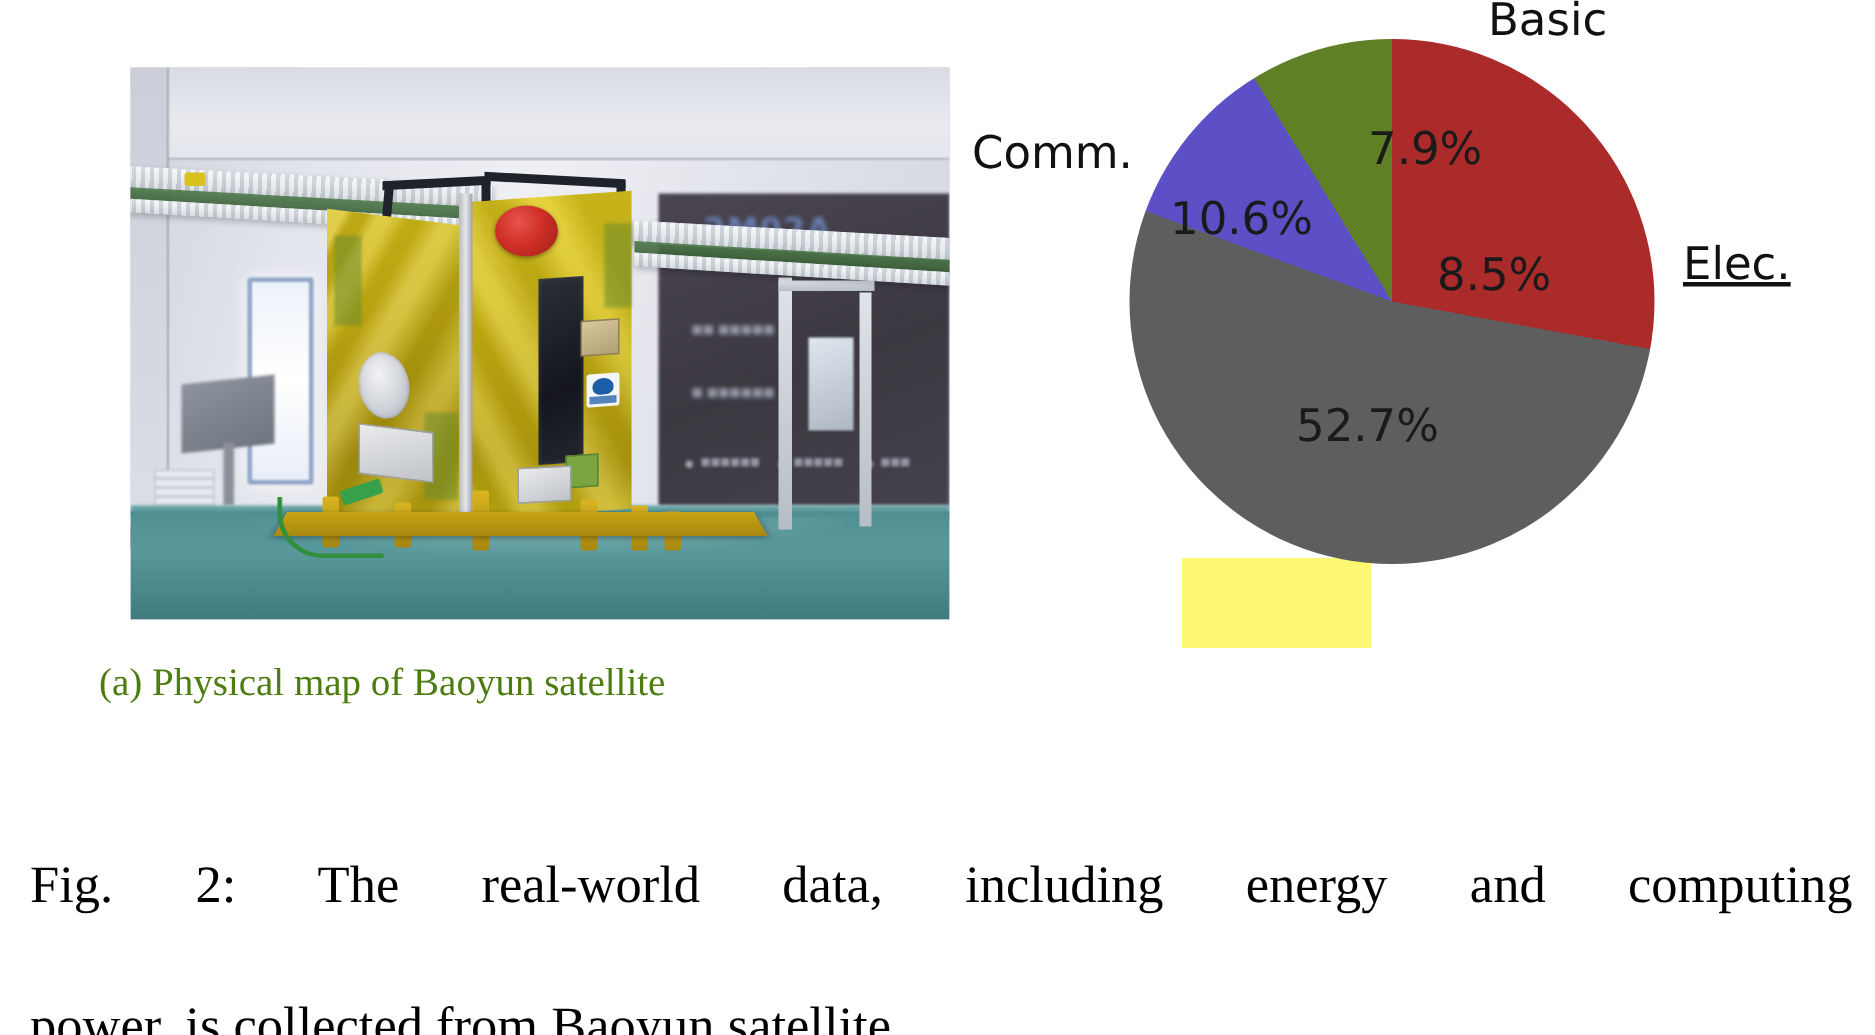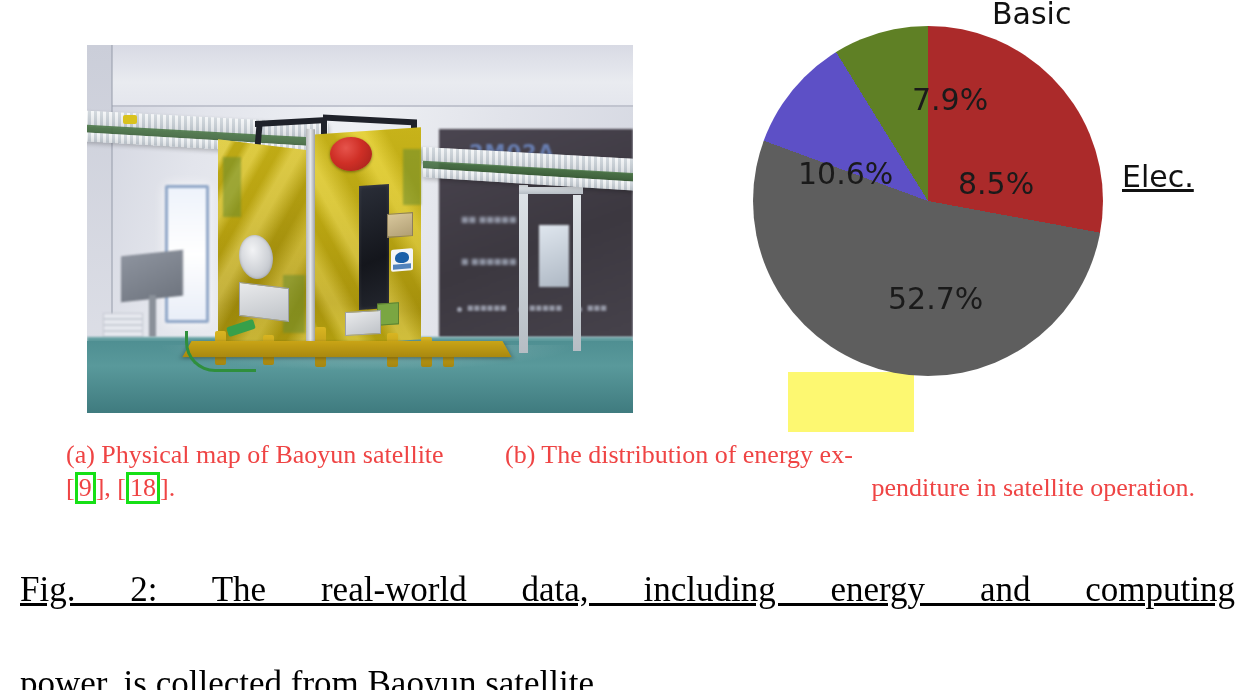--- a/index.html
+++ b/index.html
@@ -295,31 +295,31 @@
     top: 372px;
     width: 126px;
     height: 60px;
     background: #fdf871;
   }
   #label-payload { left: 152px; top: 371px; }
   #label-basic   { left: 352px; top: -4px; }
   #label-comm    { left: 8px;  top: 85px; }
   #label-elec    { left: 482px; top: 159px; text-decoration: underline; }
   #pct-basic   { left: 272px; top: 82px; }
-  #pct-comm    { left: 158px; top: 129px; margin-top: 27px; }
+  #pct-comm    { left: 140px; top: 129px; }
   #pct-elec    { left: 318px; top: 166px; }
-  #pct-payload { left: 224px; top: 281px; margin-left: 24px; }
+  #pct-payload { left: 224px; top: 267px; }
 
   
   .subcap {
     position: absolute;
     font-family: "Liberation Serif", serif;
     font-size: 26px;
     line-height: 33px;
-    color: #ef4444;
+    color: #4d7c0f;
   }
   #subcap-a { left: 66px; top: 438px; width: 500px; }
   #subcap-a .line2 { display: block; }
   #subcap-b { left: 505px; top: 438px; width: 690px; text-align: justify; }
   #subcap-b .line2 { display: block; text-align: right; }
   .cite-box {
     display: inline-block;
     border: 3px solid #16e016;
     padding: 0 1px;
     line-height: 26px;
@@ -332,21 +332,21 @@
     left: 20px;
     top: 566px;
     width: 1215px;
     font-family: "Liberation Serif", serif;
     font-size: 35px;
     line-height: 47px;
     color: #000;
     text-align: justify;
     text-justify: inter-word;
   }
-  #fig-caption .cap-line1 { display: block; text-align: justify; text-decoration: underline; }
+  #fig-caption .cap-line1 { display: block; text-align: justify; }
   #fig-caption .cap-line1:after { content: ""; display: inline-block; width: 100%; }
   #fig-caption .cap-line2 { display: block; }
 </style>
 </head>
 <body>
 
 <div id="figure-page">
 
   <div id="satellite-photo">
 
@@ -434,31 +434,27 @@
     <div id="payload-highlight"></div>
 
     <div id="pie-disc" style="background: conic-gradient(rgb(171, 42, 42) 90deg, rgb(171, 42, 42) 100.44deg, rgb(94, 94, 94) 100.44deg, rgb(94, 94, 94) 290.16deg, rgb(93, 80, 198) 290.16deg, rgb(93, 80, 198) 328.32deg, rgb(95, 128, 37) 328.32deg, rgb(95, 128, 37) 90deg);"></div>
 
     <span class="pie-pct" id="pct-basic">7.9%</span>
     <span class="pie-pct" id="pct-comm">10.6%</span>
     <span class="pie-pct" id="pct-payload">52.7%</span>
     <span class="pie-pct" id="pct-elec">8.5%</span>
 
     <span class="pie-label" id="label-basic">Basic</span>
+    <span class="pie-label" id="label-comm">Comm.</span>
     <span class="pie-label" id="label-elec">Elec.</span>
   </div>
 
   <div class="subcap" id="subcap-a">
     <span>(a)  Physical map of Baoyun satellite</span>
-    <span class="line2"><span>[</span><span class="cite-box">9</span><span>], [</span><span class="cite-box">18</span><span>].</span></span>
   </div>
 
-  <div class="subcap" id="subcap-b">
-    <span>(b)  The  distribution  of  energy  ex-</span>
-    <span class="line2">penditure in satellite operation.</span>
-  </div>
 
   <div id="fig-caption">
     <span class="cap-line1">Fig. 2: The real-world data, including energy and computing</span>
     <span class="cap-line2">power, is collected from Baoyun satellite.</span>
   </div>
 
 </div>
 
 </body></html>

